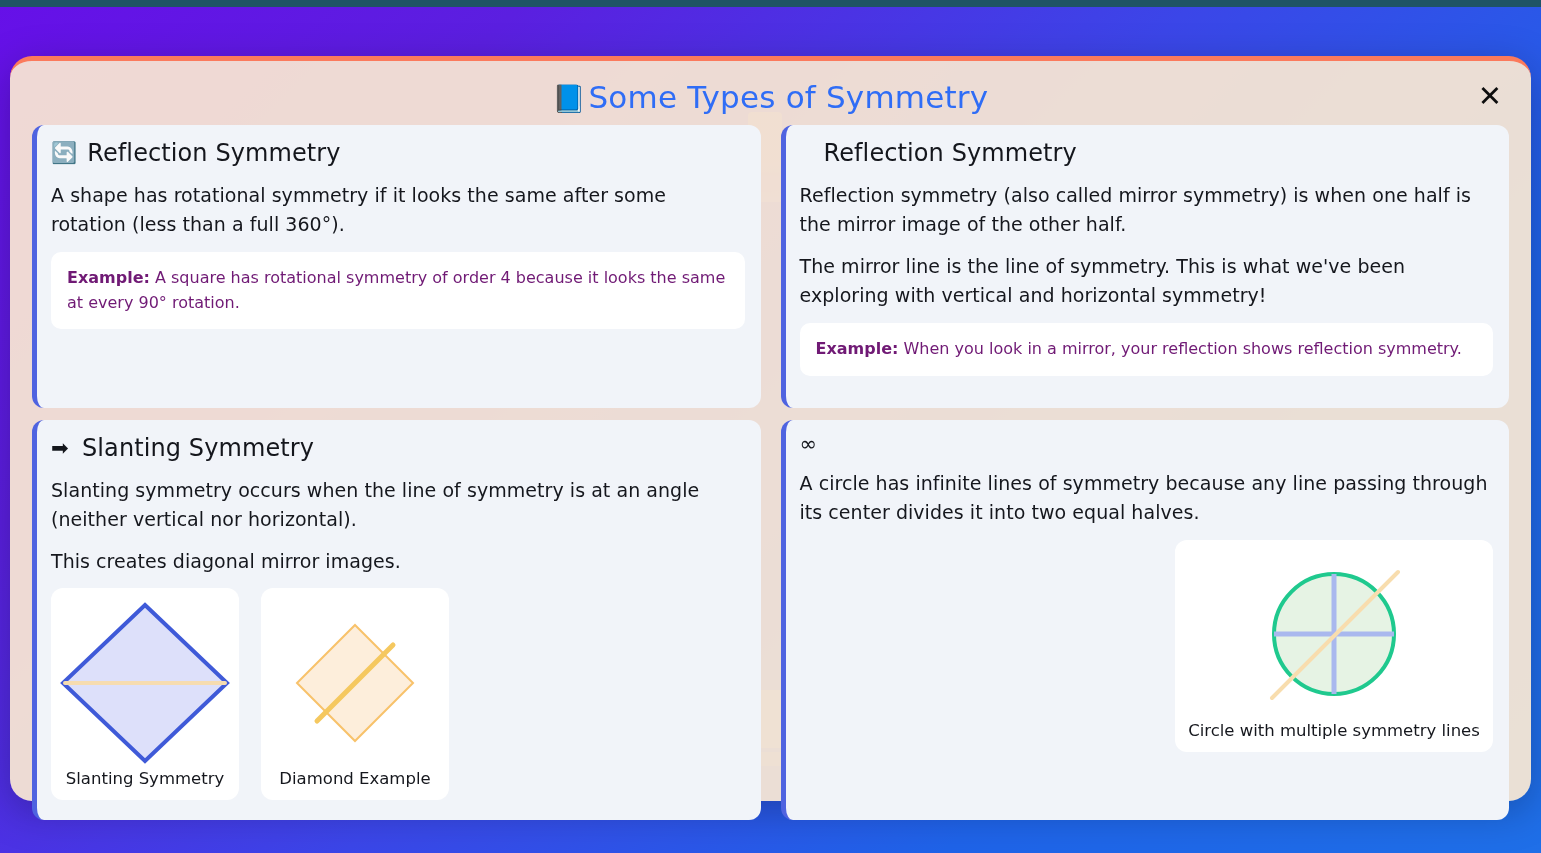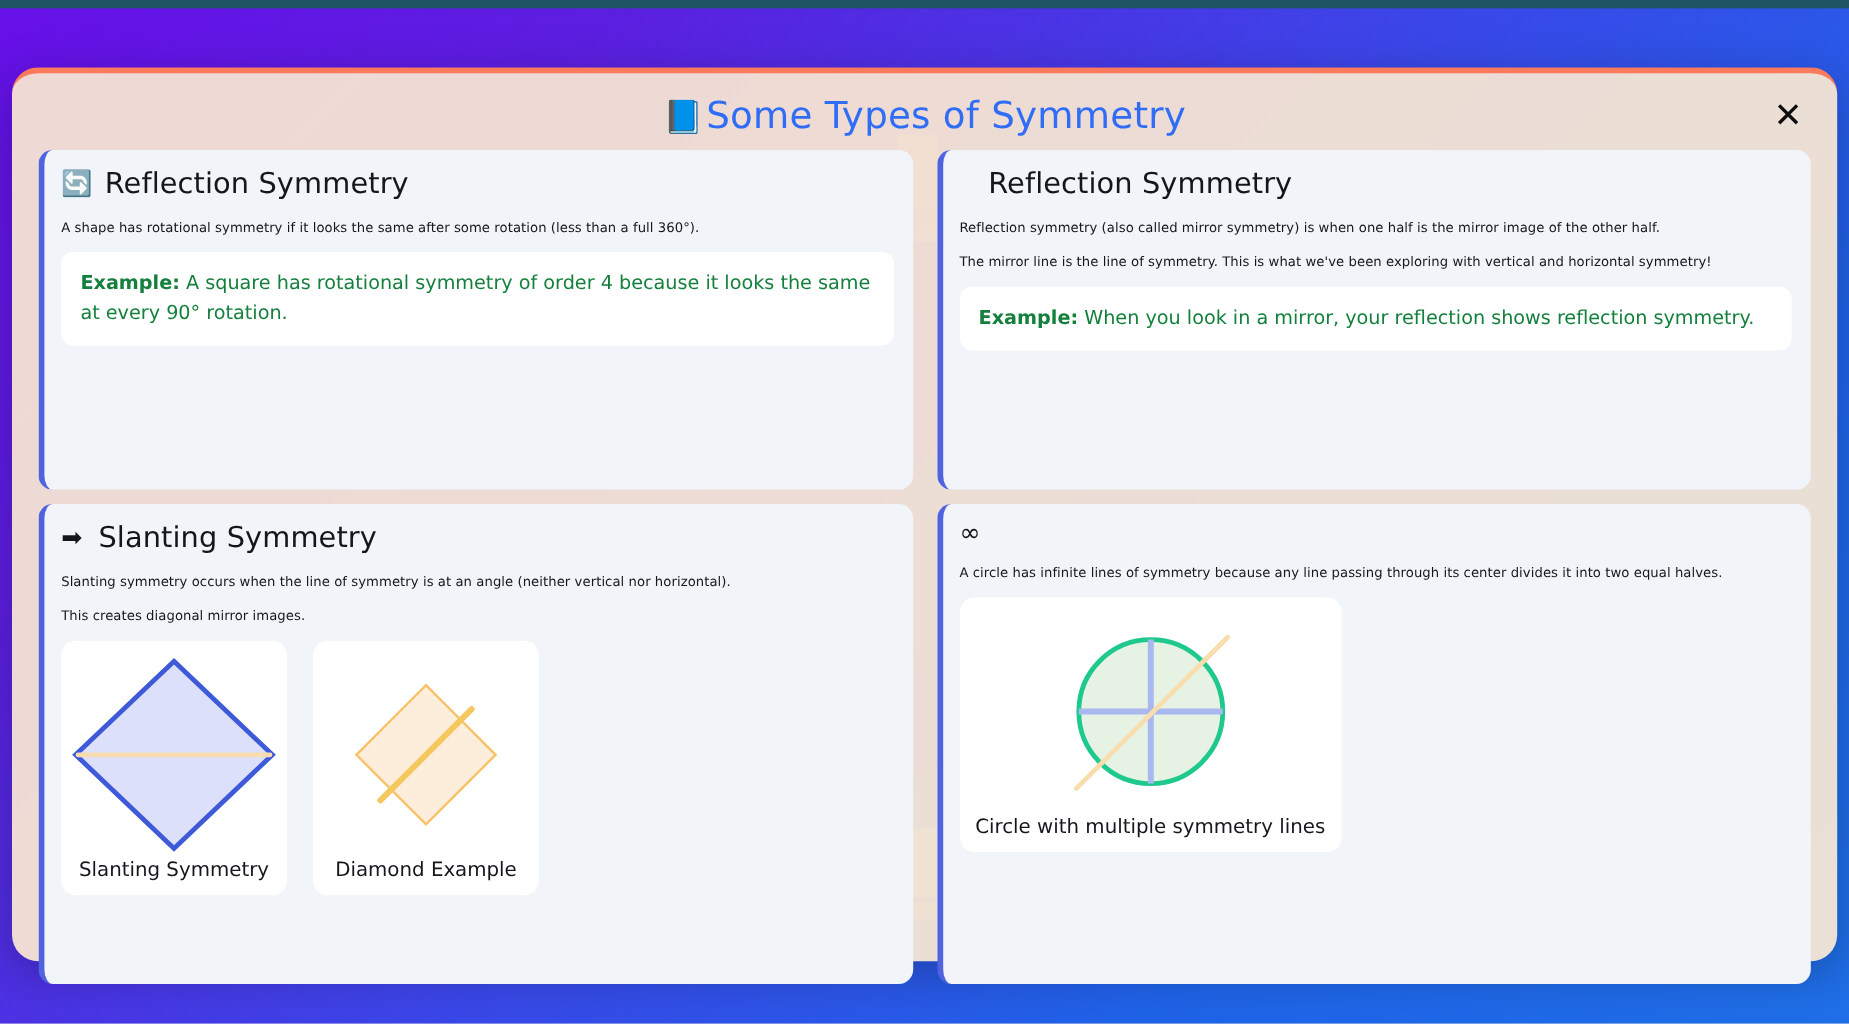--- a/index.html
+++ b/index.html
@@ -148,47 +148,47 @@
   .card-title .ci {
     font-size: 21px;
     line-height: 1;
     display: inline-block;
     min-width: 21px;
   }
   .card-title .ci.blank { min-width: 14px; }
 
   .card p {
     font-family: "DejaVu Sans", sans-serif;
-    font-size: 11px;
+    font-size: 19px;
     line-height: 1.55;
     color: #15171d;
     margin-bottom: 12px;
     letter-spacing: 0.05px;
   }
   .card p b { font-weight: bold; }
 
   .example-box {
     background: #ffffff;
     border-radius: 10px;
     padding: 14px 16px;
     font-family: "DejaVu Sans", sans-serif;
     font-size: 16px;
     line-height: 1.55;
-    color: #15803d;
+    color: #701a75;
     margin-top: 4px;
   }
   .example-box b { font-weight: bold; }
 
   
   .shape-row {
     display: flex;
     gap: 22px;
     margin-top: 10px;
   }
-  .shape-row.center { justify-content: flex-start; }
+  .shape-row.center { justify-content: flex-end; }
 
   .shape-card {
     background: #ffffff;
     border-radius: 12px;
     width: 188px;
     height: 212px;
     display: flex;
     flex-direction: column;
     align-items: center;
     justify-content: flex-start;

